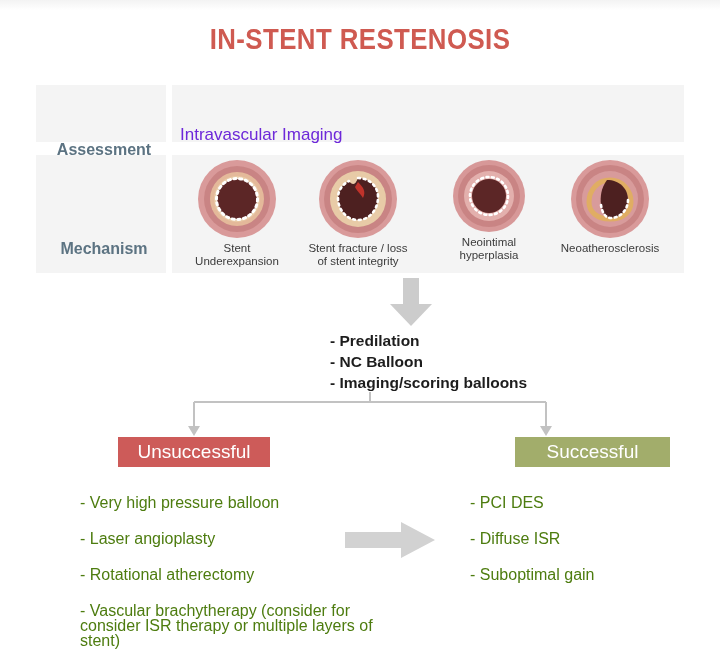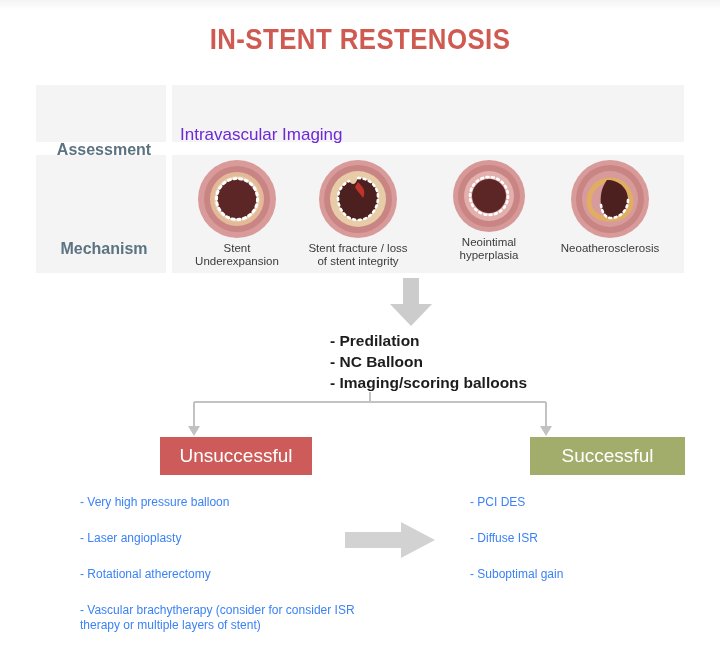--- a/index.html
+++ b/index.html
@@ -63,29 +63,29 @@
   #treat-box{
     position:absolute;left:330px;top:330px;width:300px;
     font-size:15.5px;font-weight:bold;color:#1d1d1d;line-height:21px;
   }
 
   
   #connector{position:absolute;left:150px;top:392px;width:440px;height:50px;}
 
   
   .obox{
-    position:absolute;height:38px;
+    position:absolute;height:30px;
     color:#ffffff;font-size:19px;
-    display:flex;align-items:center;justify-content:center;margin-left:42px;
+    display:flex;align-items:center;justify-content:center;
   }
   #box-unsuccessful{left:118px;top:437px;width:152px;background:#cd5b59;}
-  #box-successful{left:488px;top:437px;width:155px;background:#a2ad6b;}
-
-  
-  .blist{position:absolute;font-size:12px;color:#3b82f6;line-height:15px;}
+  #box-successful{left:515px;top:437px;width:155px;background:#a2ad6b;}
+
+  
+  .blist{position:absolute;font-size:16px;color:#4d7c0f;line-height:15px;}
   #left-list{left:80px;top:495px;width:300px;}
   #right-list{left:470px;top:495px;width:200px;}
   .bitem{margin-bottom:21px;}
   #left-list .bitem:last-child{margin-bottom:0;}
 
   
   #side-arrow{position:absolute;left:345px;top:520px;width:90px;height:40px;}
 </style>
 </head>
 <body>

